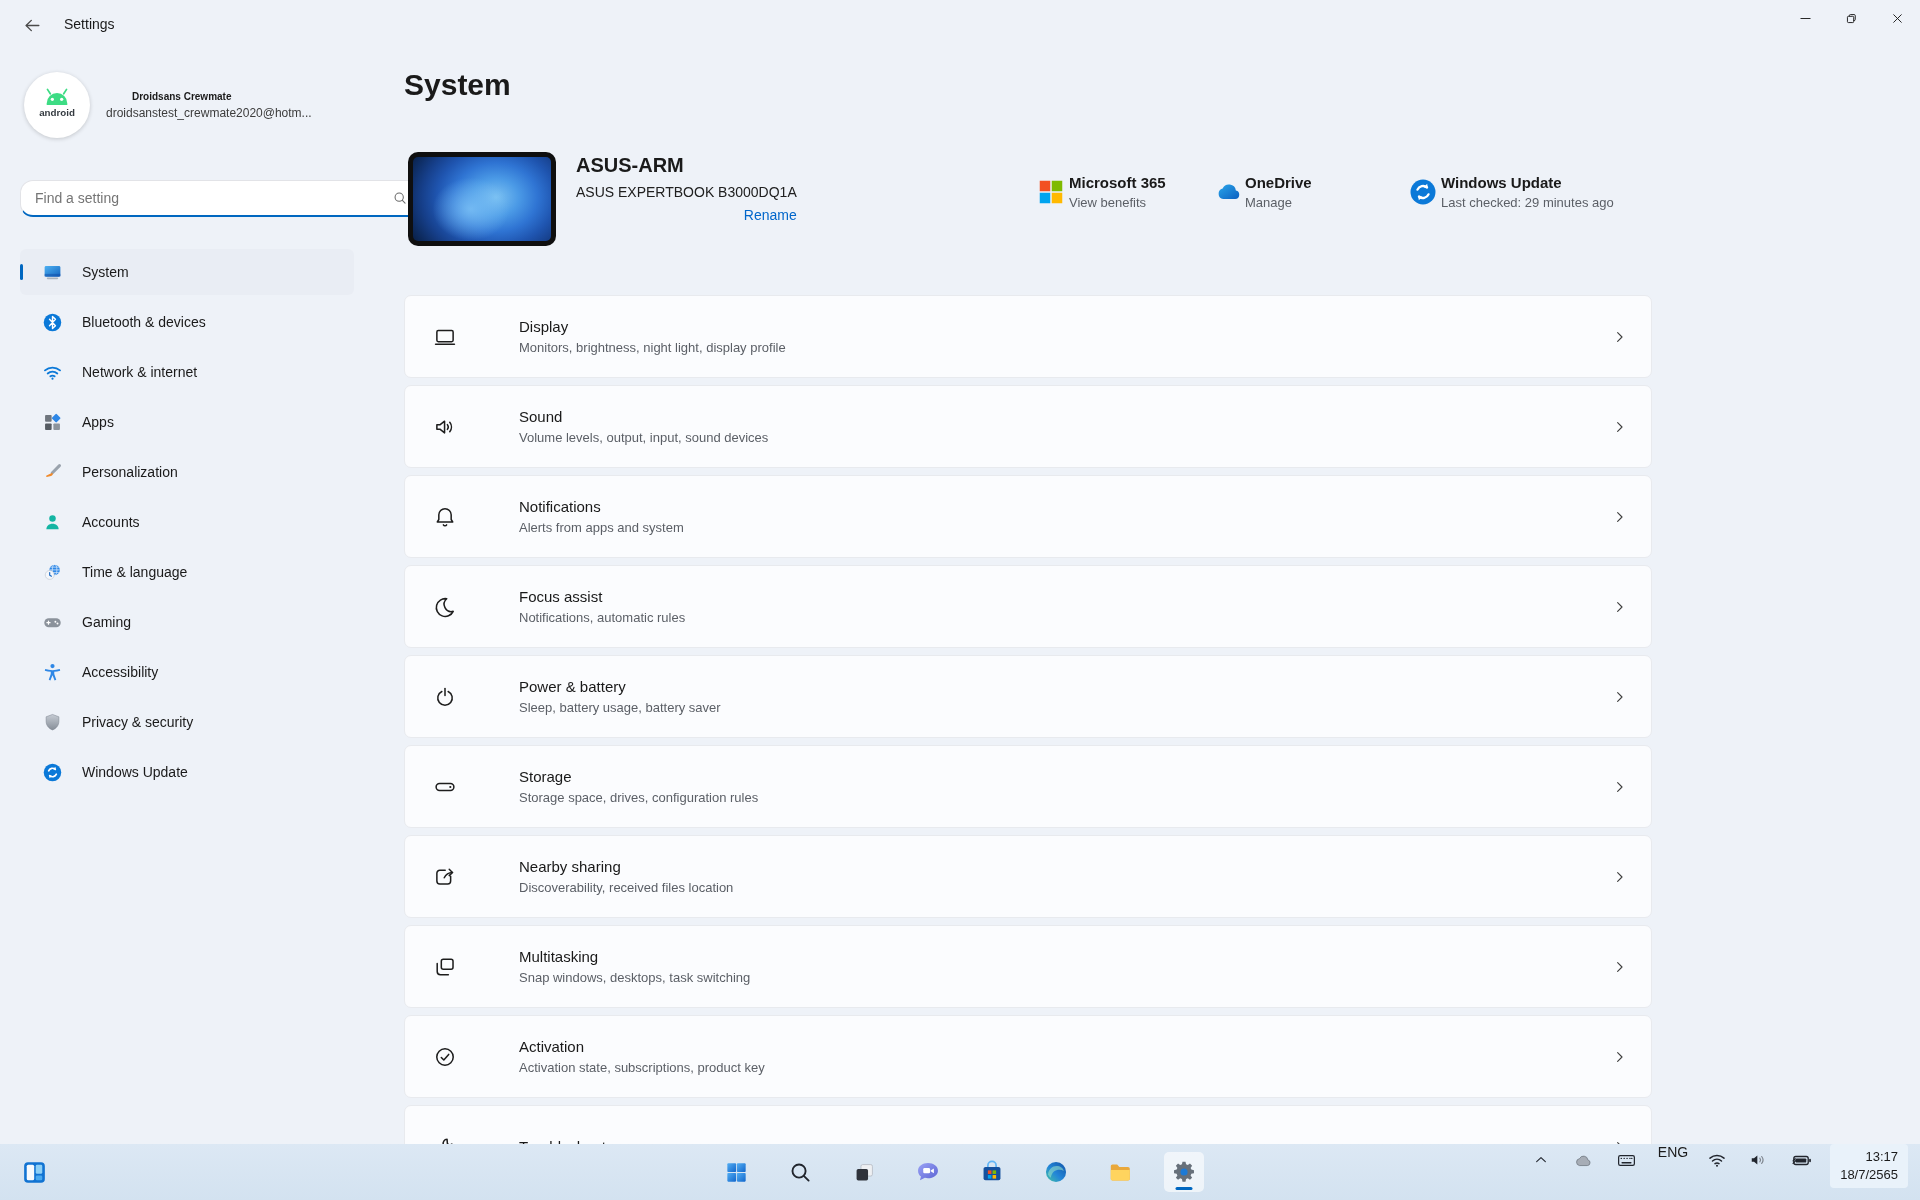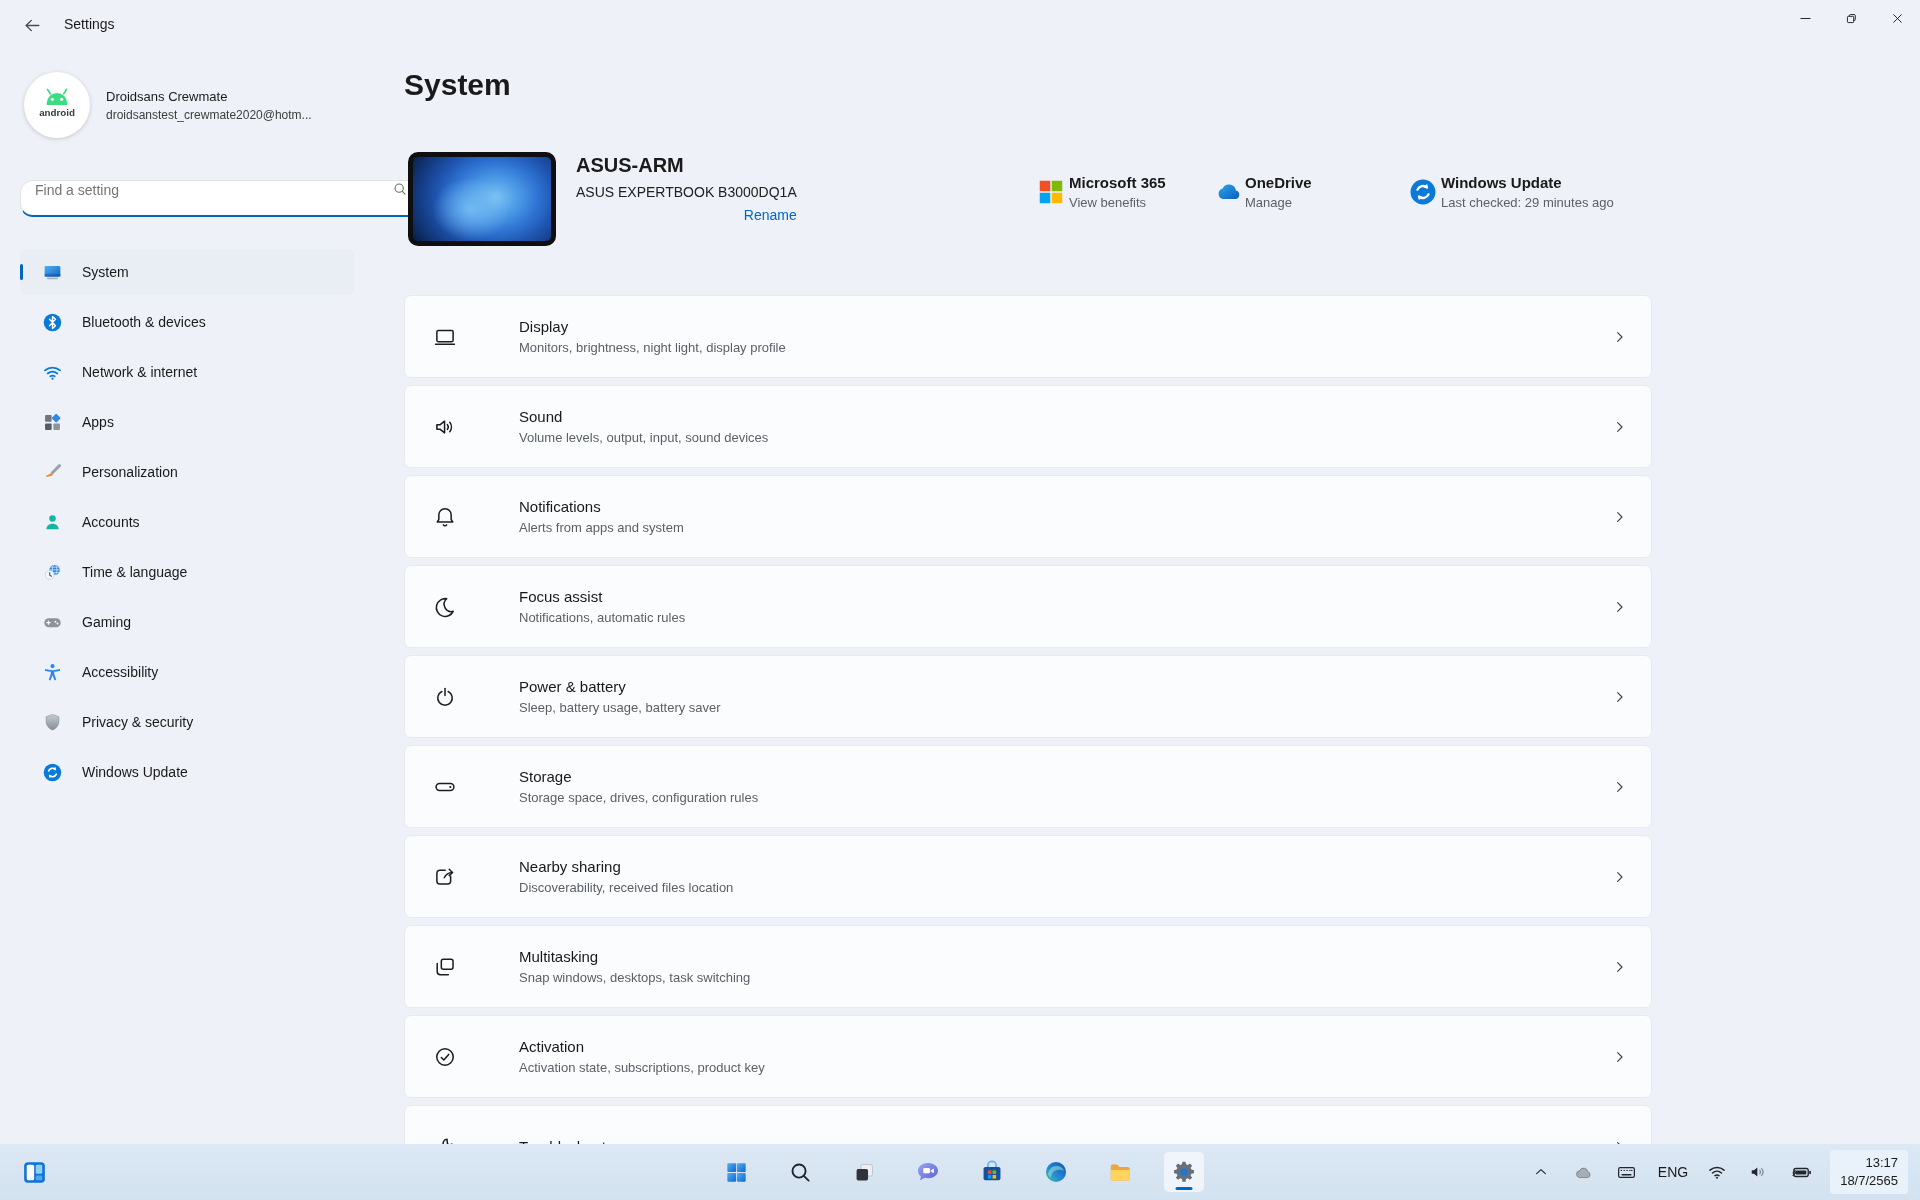--- a/index.html
+++ b/index.html
@@ -11,23 +11,23 @@
   svg{display:block;}
   
   .titlebar{position:absolute;top:0;left:0;right:0;height:48px;}
   .back-btn{position:absolute;left:14px;top:10px;width:36px;height:30px;display:flex;align-items:center;justify-content:center;border-radius:5px;}
   .app-title{position:absolute;left:64px;top:16px;font-size:14px;}
   .win-controls{position:absolute;right:0;top:0;display:flex;}
   .win-btn{width:46px;height:36px;display:flex;align-items:center;justify-content:center;}
   
   .profile{position:absolute;left:24px;top:72px;width:340px;display:flex;align-items:center;gap:16px;}
   .avatar{width:66px;height:66px;border-radius:50%;background:#fff;box-shadow:0 1px 4px rgba(0,0,0,.18);display:flex;align-items:center;justify-content:center;text-align:center;}
-  .profile-name{font-size:13px;font-weight:400;}
+  .profile-name{font-size:10px;font-weight:700;margin-left:26px;}
   .profile-email{font-size:12px;color:#3c3c3c;margin-top:4px;max-width:246px;white-space:nowrap;overflow:hidden;}
-  .search-box{position:absolute;left:20px;top:180px;width:401px;height:37px;background:#fff;border:1px solid #e2e3e7;border-bottom:2px solid #0067c0;border-radius:13px;display:flex;align-items:flex-start;padding:0 12px;box-sizing:border-box;}
+  .search-box{position:absolute;left:20px;top:180px;width:401px;height:37px;background:#fff;border:1px solid #e2e3e7;border-bottom:2px solid #0067c0;border-radius:13px;display:flex;align-items:center;padding:0 12px;box-sizing:border-box;}
   .search-input{border:none;outline:none;flex:1;font-size:14px;background:transparent;color:#1a1a1a;font-family:inherit;}
   .search-input::placeholder{color:#757575;}
   .nav{position:absolute;left:20px;top:249px;width:334px;}
   .nav-item{position:relative;height:46px;margin-bottom:4px;display:flex;align-items:center;gap:19px;padding-left:22px;border-radius:6px;box-sizing:border-box;}
   .nav-item.selected{background:#e9edf4;}
   .nav-item.selected::before{content:"";position:absolute;left:0;top:15px;width:3px;height:16px;border-radius:2px;background:#0067c0;}
   .nav-icon{width:21px;height:21px;flex:0 0 21px;}
   .nav-label{font-size:14px;}
   
   .main-title{position:absolute;left:404px;top:68px;font-size:30px;font-weight:600;}
@@ -53,21 +53,21 @@
   .row-title{font-size:15px;color:#191919;}
   .row-sub{font-size:13px;color:#5b5f66;margin-top:5px;}
   .row-chevron{position:absolute;right:24px;top:50%;transform:translateY(-50%);}
   
   .taskbar{position:absolute;left:0;bottom:0;width:1920px;height:56px;background:linear-gradient(#dce8f4,#d3e2f0);z-index:50;}
   .tb-btn{position:relative;width:40px;height:40px;border-radius:5px;display:flex;align-items:center;justify-content:center;}
   .tb-left{position:absolute;left:14px;top:8px;}
   .tb-center{position:absolute;left:50%;top:8px;transform:translateX(-50%);display:flex;gap:24px;}
   .tb-btn.active{background:rgba(255,255,255,.6);}
   .tb-btn.active::after{content:"";position:absolute;bottom:2px;left:50%;transform:translateX(-50%);width:17px;height:3px;border-radius:2px;background:#0067c0;}
-  .tray{position:absolute;right:12px;top:0;height:56px;display:flex;align-items:center;gap:13px;}
+  .tray{position:absolute;right:12px;top:0;height:56px;display:flex;align-items:flex-start;gap:13px;}
   .tray-lang{font-size:14px;color:#1b1b1b;padding:0 2px;}
   .tray-clock{background:#e9f2fa;border-radius:4px;padding:4px 10px;text-align:right;font-size:13px;line-height:1.4;color:#1b1b1b;}
 </style>
 </head>
 <body>
 
 <div class="titlebar">
   <div class="back-btn">
     <svg width="19" height="19" viewBox="0 0 24 24" fill="none" stroke="#4a4a4a" stroke-width="1.7" stroke-linecap="round" stroke-linejoin="round">
         <path d="M10.5 5.5 4 12l6.5 6.5"></path>

